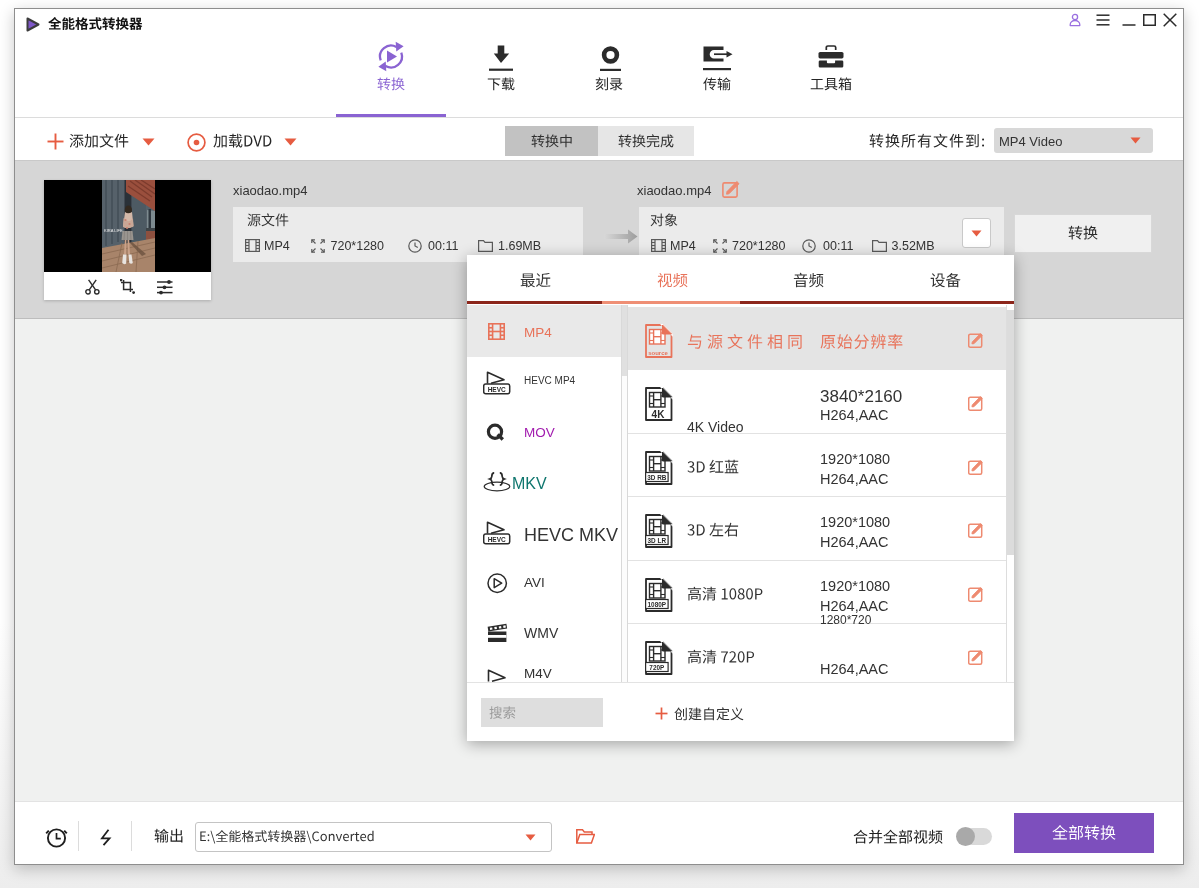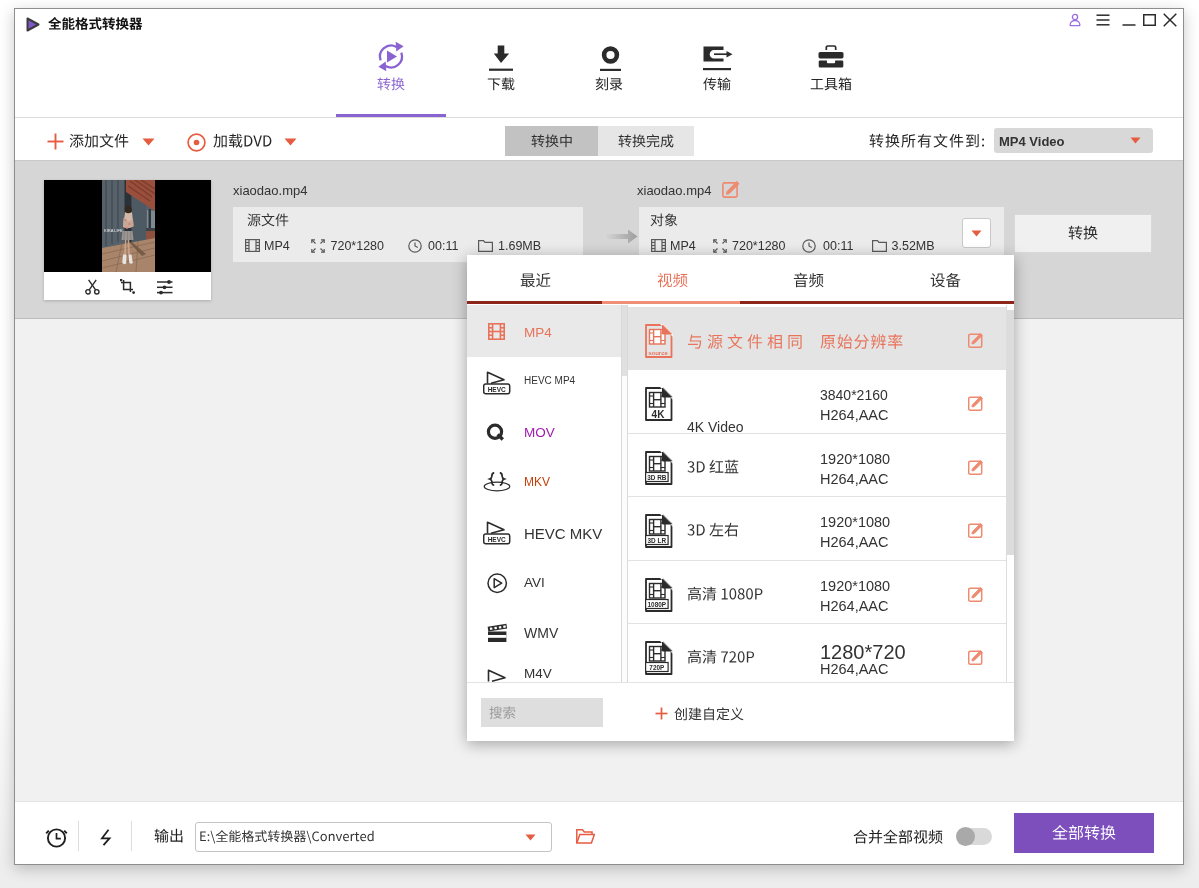--- a/index.html
+++ b/index.html
@@ -160,21 +160,21 @@
       <path transform="translate(1066.7,0)" d="M164 839V638H48V568H164V345C116 331 72 318 36 309L56 235L164 270V12C164 0 159 -4 148 -4C137 -5 103 -5 64 -4C74 -25 84 -58 87 -77C145 -78 182 -75 205 -62C229 -50 238 -29 238 12V294L345 329L334 399L238 368V568H331V638H238V839ZM536 688H744C721 654 692 617 664 587H458C487 620 513 654 536 688ZM333 289V224H575C535 137 452 48 279 -28C295 -42 318 -66 329 -81C499 -1 588 93 635 186C699 68 802 -28 921 -77C931 -59 953 -32 969 -17C848 25 744 115 687 224H950V289H880V587H750C788 629 827 678 853 722L803 756L791 752H575C589 778 602 803 613 828L537 842C502 757 435 651 337 572C353 561 377 536 388 519L406 535V289ZM478 289V527H611V422C611 382 609 337 598 289ZM805 289H671C682 336 684 381 684 421V527H805Z"></path>
       <path transform="translate(2133.3,0)" d="M534 739V406C534 267 523 91 404 -32C420 -42 451 -67 462 -82C591 48 611 255 611 406V429H766V-77H841V429H958V501H611V684C726 702 854 728 939 764L888 828C806 790 659 758 534 739ZM172 361V391V521H370V361ZM441 819C362 783 218 756 98 741V391C98 261 93 88 29 -34C45 -43 77 -68 90 -82C147 22 165 167 170 293H442V589H172V685C284 699 408 721 489 756Z"></path>
       <path transform="translate(3200.0,0)" d="M391 840C379 797 365 753 347 710H63V640H316C252 508 160 386 40 304C54 290 78 263 88 246C151 291 207 345 255 406V-79H329V119H748V15C748 0 743 -6 726 -6C707 -7 646 -8 580 -5C590 -26 601 -57 605 -77C691 -77 746 -77 779 -66C812 -53 822 -30 822 14V524H336C359 562 379 600 397 640H939V710H427C442 747 455 785 467 822ZM329 289H748V184H329ZM329 353V456H748V353Z"></path>
       <path transform="translate(4266.7,0)" d="M423 823C453 774 485 707 497 666L580 693C566 734 531 799 501 847ZM50 664V590H206C265 438 344 307 447 200C337 108 202 40 36 -7C51 -25 75 -60 83 -78C250 -24 389 48 502 146C615 46 751 -28 915 -73C928 -52 950 -20 967 -4C807 36 671 107 560 201C661 304 738 432 796 590H954V664ZM504 253C410 348 336 462 284 590H711C661 455 592 344 504 253Z"></path>
       <path transform="translate(5333.3,0)" d="M317 341V268H604V-80H679V268H953V341H679V562H909V635H679V828H604V635H470C483 680 494 728 504 775L432 790C409 659 367 530 309 447C327 438 359 420 373 409C400 451 425 504 446 562H604V341ZM268 836C214 685 126 535 32 437C45 420 67 381 75 363C107 397 137 437 167 480V-78H239V597C277 667 311 741 339 815Z"></path>
       <path transform="translate(6400.0,0)" d="M641 754V148H711V754ZM839 824V37C839 20 834 15 817 15C800 14 745 14 686 16C698 -4 710 -38 714 -59C787 -59 840 -57 871 -44C901 -32 912 -10 912 37V824ZM62 42 79 -30C211 -4 401 32 579 67L575 133L365 94V251H565V318H365V425H294V318H97V251H294V82ZM119 439C143 450 180 454 493 484C507 461 519 440 528 422L585 460C556 517 490 608 434 675L379 643C404 613 430 577 454 543L198 521C239 575 280 642 314 708H585V774H71V708H230C198 637 157 573 142 554C125 530 110 513 94 510C103 490 114 455 119 439Z"></path>
       <path transform="translate(7466.7,0)" d="M139 390C175 390 205 418 205 460C205 501 175 530 139 530C102 530 73 501 73 460C73 418 102 390 139 390ZM139 -13C175 -13 205 15 205 56C205 98 175 126 139 126C102 126 73 98 73 56C73 15 102 -13 139 -13Z"></path>
     </g>
   </svg>
 <div class="ab" style="left:994px;top:128px;width:159px;height:25px;background:#d8d8d8;border-radius:3px"></div>
-<div class="ab" style="left:999px;top:134px;font-size:13px;font-weight:bold;color:#333">MP4 Video</div>
+<div class="ab" style="left:999px;top:134px;font-size:13px;font-weight:normal;color:#333">MP4 Video</div>
 <svg class="ab" style="left:1130px;top:137px" width="11" height="7" fill="#e65c41">
     <path d="M0.5,0.5 H10.5 L5.5,6.5 Z"></path>
   </svg>
 <div class="ab" style="left:15px;top:161px;width:1168px;height:158px;background:#d6d6d6"></div>
 <div class="ab" style="left:15px;top:318px;width:1168px;height:1px;background:#bdbdbd"></div>
 <div class="ab" style="left:15px;top:319px;width:1168px;height:482px;background:#f0f1f0"></div>
 <div class="ab" style="left:44px;top:180px;width:167px;height:120px;background:#fff;box-shadow:0 1px 3px rgba(0,0,0,0.2)"></div>
 <div class="ab" style="left:44px;top:180px;width:167px;height:92px;background:#000"></div>
 <svg class="ab" style="left:102px;top:180px" width="53" height="92">
 <rect width="53" height="92" fill="#56616a"></rect>
@@ -469,27 +469,27 @@
 <svg class="ab" style="left:486px;top:423px" width="20" height="20" fill="none" stroke="#2b2b2b">
     <circle cx="9" cy="8.7" r="6.6" stroke-width="3.2"></circle>
     <line x1="11.7" y1="11.4" x2="16.8" y2="16.5" stroke-width="3.4"></line>
   </svg>
 <div class="ab" style="left:524px;top:425px;font-size:13.5px;color:#a21caf">MOV</div>
 <svg class="ab" style="left:483px;top:472px" width="28" height="20" fill="none" stroke="#2b2b2b">
 <ellipse cx="14" cy="14.5" rx="12.8" ry="4.3" stroke-width="1.2"></ellipse>
 <path d="M11.2,0.8 c-2.4,0 -2.4,2.2 -2.4,3.6 c0,1.8 -2.2,2.6 -2.2,2.6 c0,0 2.2,0.8 2.2,2.6 c0,1.4 0,3.6 2.4,3.6" stroke-width="1.7"></path>
 <path d="M16.8,0.8 c2.4,0 2.4,2.2 2.4,3.6 c0,1.8 2.2,2.6 2.2,2.6 c0,0 -2.2,0.8 -2.2,2.6 c0,1.4 0,3.6 -2.4,3.6" stroke-width="1.7"></path>
   </svg>
-<div class="ab" style="left:524px;top:475px;font-size:12px;color:#c2410c">MKV</div>
+<div class="ab" style="left:512px;top:475px;font-size:16px;color:#0f766e">MKV</div>
 <svg class="ab" style="left:483px;top:521px" width="28" height="24" fill="none" stroke="#2b2b2b">
 <path d="M4.5,12.5 V1.2 L21,8.8 8,12.2" stroke-width="1.6" stroke-linejoin="round"></path>
 <rect x="0.7" y="13" width="26" height="9.8" rx="2" stroke-width="1.5"></rect>
 <text x="13.7" y="20.8" font-size="6.5" font-weight="bold" text-anchor="middle" fill="#2b2b2b" stroke="none" font-family="Liberation Sans">HEVC</text>
   </svg>
-<div class="ab" style="left:524px;top:525px;font-size:15px;color:#333">HEVC MKV</div>
+<div class="ab" style="left:524px;top:525px;font-size:18px;color:#333">HEVC MKV</div>
 <svg class="ab" style="left:487px;top:573px" width="21" height="21" fill="none" stroke="#2b2b2b" stroke-width="1.5">
     <circle cx="10.2" cy="10.2" r="9.2"></circle>
     <path d="M7.2,5.7 L14.7,10.2 7.2,14.7 Z" stroke-linejoin="round"></path>
   </svg>
 <div class="ab" style="left:524px;top:575px;font-size:13.5px;color:#333">AVI</div>
 <svg class="ab" style="left:487px;top:622px" width="21" height="21" fill="#2b2b2b">
 <g transform="rotate(-9 3 7)">
       <rect x="1" y="4.5" width="19" height="4.6"></rect>
       <g fill="#fff">
         <rect x="3" y="5.8" width="2.4" height="2.2"></rect>
@@ -571,21 +571,21 @@
         <line x1="4.5" y1="16.5" x2="8.6" y2="16.5"></line>
         <line x1="15.9" y1="9" x2="20" y2="9"></line>
         <line x1="15.9" y1="16.5" x2="20" y2="16.5"></line>
       </g>
     </g>
 <path d="M16.8,0.6 L27,10.8 V10 L17.5,0.6 Z" fill="#fff" stroke="#fff" stroke-width="1.6"></path>
 <path d="M17.5,1 V10 H26.5 Z" fill="#2b2b2b" stroke="#2b2b2b" stroke-width="1" stroke-linejoin="round"></path>
 <text x="13" y="30.5" font-size="10" font-weight="bold" text-anchor="middle" fill="#2b2b2b" stroke="none" font-family="Liberation Sans">4K</text>
   </svg>
 <div class="ab" style="left:687px;top:419px;font-size:14px;color:#333">4K Video</div>
-<div class="ab" style="left:820px;top:387px;font-size:14px;color:#333">3840*2160</div>
+<div class="ab" style="left:820px;top:387px;font-size:17px;color:#333">3840*2160</div>
 <div class="ab" style="left:820px;top:407px;font-size:14.5px;color:#333">H264,AAC</div>
 <svg class="ab" style="left:968px;top:395px" width="17" height="16" fill="none" stroke="#ee8a70">
 <rect x="0.7" y="2.2" width="13" height="13" rx="1.5" stroke-width="1.5"></rect>
 <path d="M3.9,11.9 L4.2,9.9 12.3,1.6 14.2,3.5 6,11.7 Z" fill="#ee8a70" stroke-width="0.8"></path>
   </svg>
 <svg class="ab" style="left:645px;top:451px" width="28" height="34" fill="none" stroke="#2b2b2b">
 <path d="M1,1 H17.5 L26.5,10 V33 H1 Z" stroke-width="1.8" stroke-linejoin="round"></path>
 <g stroke-width="1.4">
       <rect x="4.5" y="5.5" width="15.5" height="14.5" fill="#fff"></rect>
 <line x1="8.6" y1="5.5" x2="8.6" y2="20"></line>
@@ -708,21 +708,21 @@
 <svg style="position:absolute;left:687px;top:645.2px;overflow:visible" width="70" height="23">
     <g fill="#333" transform="translate(0,17.4) scale(0.015000,-0.015000)">
       <path transform="translate(0.0,0)" d="M286 559H719V468H286ZM211 614V413H797V614ZM441 826 470 736H59V670H937V736H553C542 768 527 810 513 843ZM96 357V-79H168V294H830V-1C830 -12 825 -16 813 -16C801 -16 754 -17 711 -15C720 -31 731 -54 735 -72C799 -72 842 -72 869 -63C896 -53 905 -37 905 0V357ZM281 235V-21H352V29H706V235ZM352 179H638V85H352Z"></path>
       <path transform="translate(1000.0,0)" d="M82 772C137 742 207 695 241 662L287 721C252 752 181 796 126 823ZM35 506C93 475 166 427 201 394L246 453C209 486 135 531 78 559ZM66 -21 134 -66C182 28 240 154 282 261L222 305C175 190 111 57 66 -21ZM431 212H793V134H431ZM431 268V342H793V268ZM575 840V762H319V704H575V640H343V585H575V516H281V458H950V516H649V585H888V640H649V704H913V762H649V840ZM361 400V-79H431V77H793V5C793 -7 788 -11 774 -12C760 -13 712 -13 662 -11C671 -29 680 -57 684 -76C755 -76 800 -76 828 -64C856 -53 864 -33 864 4V400Z"></path>
       <path transform="translate(2224.0,0)" d="M198 0H293C305 287 336 458 508 678V733H49V655H405C261 455 211 278 198 0Z"></path>
       <path transform="translate(2779.0,0)" d="M44 0H505V79H302C265 79 220 75 182 72C354 235 470 384 470 531C470 661 387 746 256 746C163 746 99 704 40 639L93 587C134 636 185 672 245 672C336 672 380 611 380 527C380 401 274 255 44 54Z"></path>
       <path transform="translate(3334.0,0)" d="M278 -13C417 -13 506 113 506 369C506 623 417 746 278 746C138 746 50 623 50 369C50 113 138 -13 278 -13ZM278 61C195 61 138 154 138 369C138 583 195 674 278 674C361 674 418 583 418 369C418 154 361 61 278 61Z"></path>
       <path transform="translate(3889.0,0)" d="M101 0H193V292H314C475 292 584 363 584 518C584 678 474 733 310 733H101ZM193 367V658H298C427 658 492 625 492 518C492 413 431 367 302 367Z"></path>
     </g>
   </svg>
-<div class="ab" style="left:820px;top:641px;font-size:20px;color:#333">1280*720</div>
+<div class="ab" style="left:820px;top:613px;font-size:12px;color:#333">1280*720</div>
 <div class="ab" style="left:820px;top:661px;font-size:14.5px;color:#333">H264,AAC</div>
 <svg class="ab" style="left:968px;top:649px" width="17" height="16" fill="none" stroke="#ee8a70">
 <rect x="0.7" y="2.2" width="13" height="13" rx="1.5" stroke-width="1.5"></rect>
 <path d="M3.9,11.9 L4.2,9.9 12.3,1.6 14.2,3.5 6,11.7 Z" fill="#ee8a70" stroke-width="0.8"></path>
   </svg>
 <div class="ab" style="left:1006px;top:305px;width:8px;height:377px;background:#fff;border-left:1px solid #ddd"></div>
 <div class="ab" style="left:1007px;top:310px;width:7px;height:245px;background:#dcdcdc"></div>
 <div class="ab" style="left:467px;top:682px;width:547px;height:1px;background:#e3e3e3"></div>
 <div class="ab" style="left:481px;top:698px;width:122px;height:29px;background:#dedede"></div>
 <svg style="position:absolute;left:489px;top:701.9px;overflow:visible" width="29" height="21">

